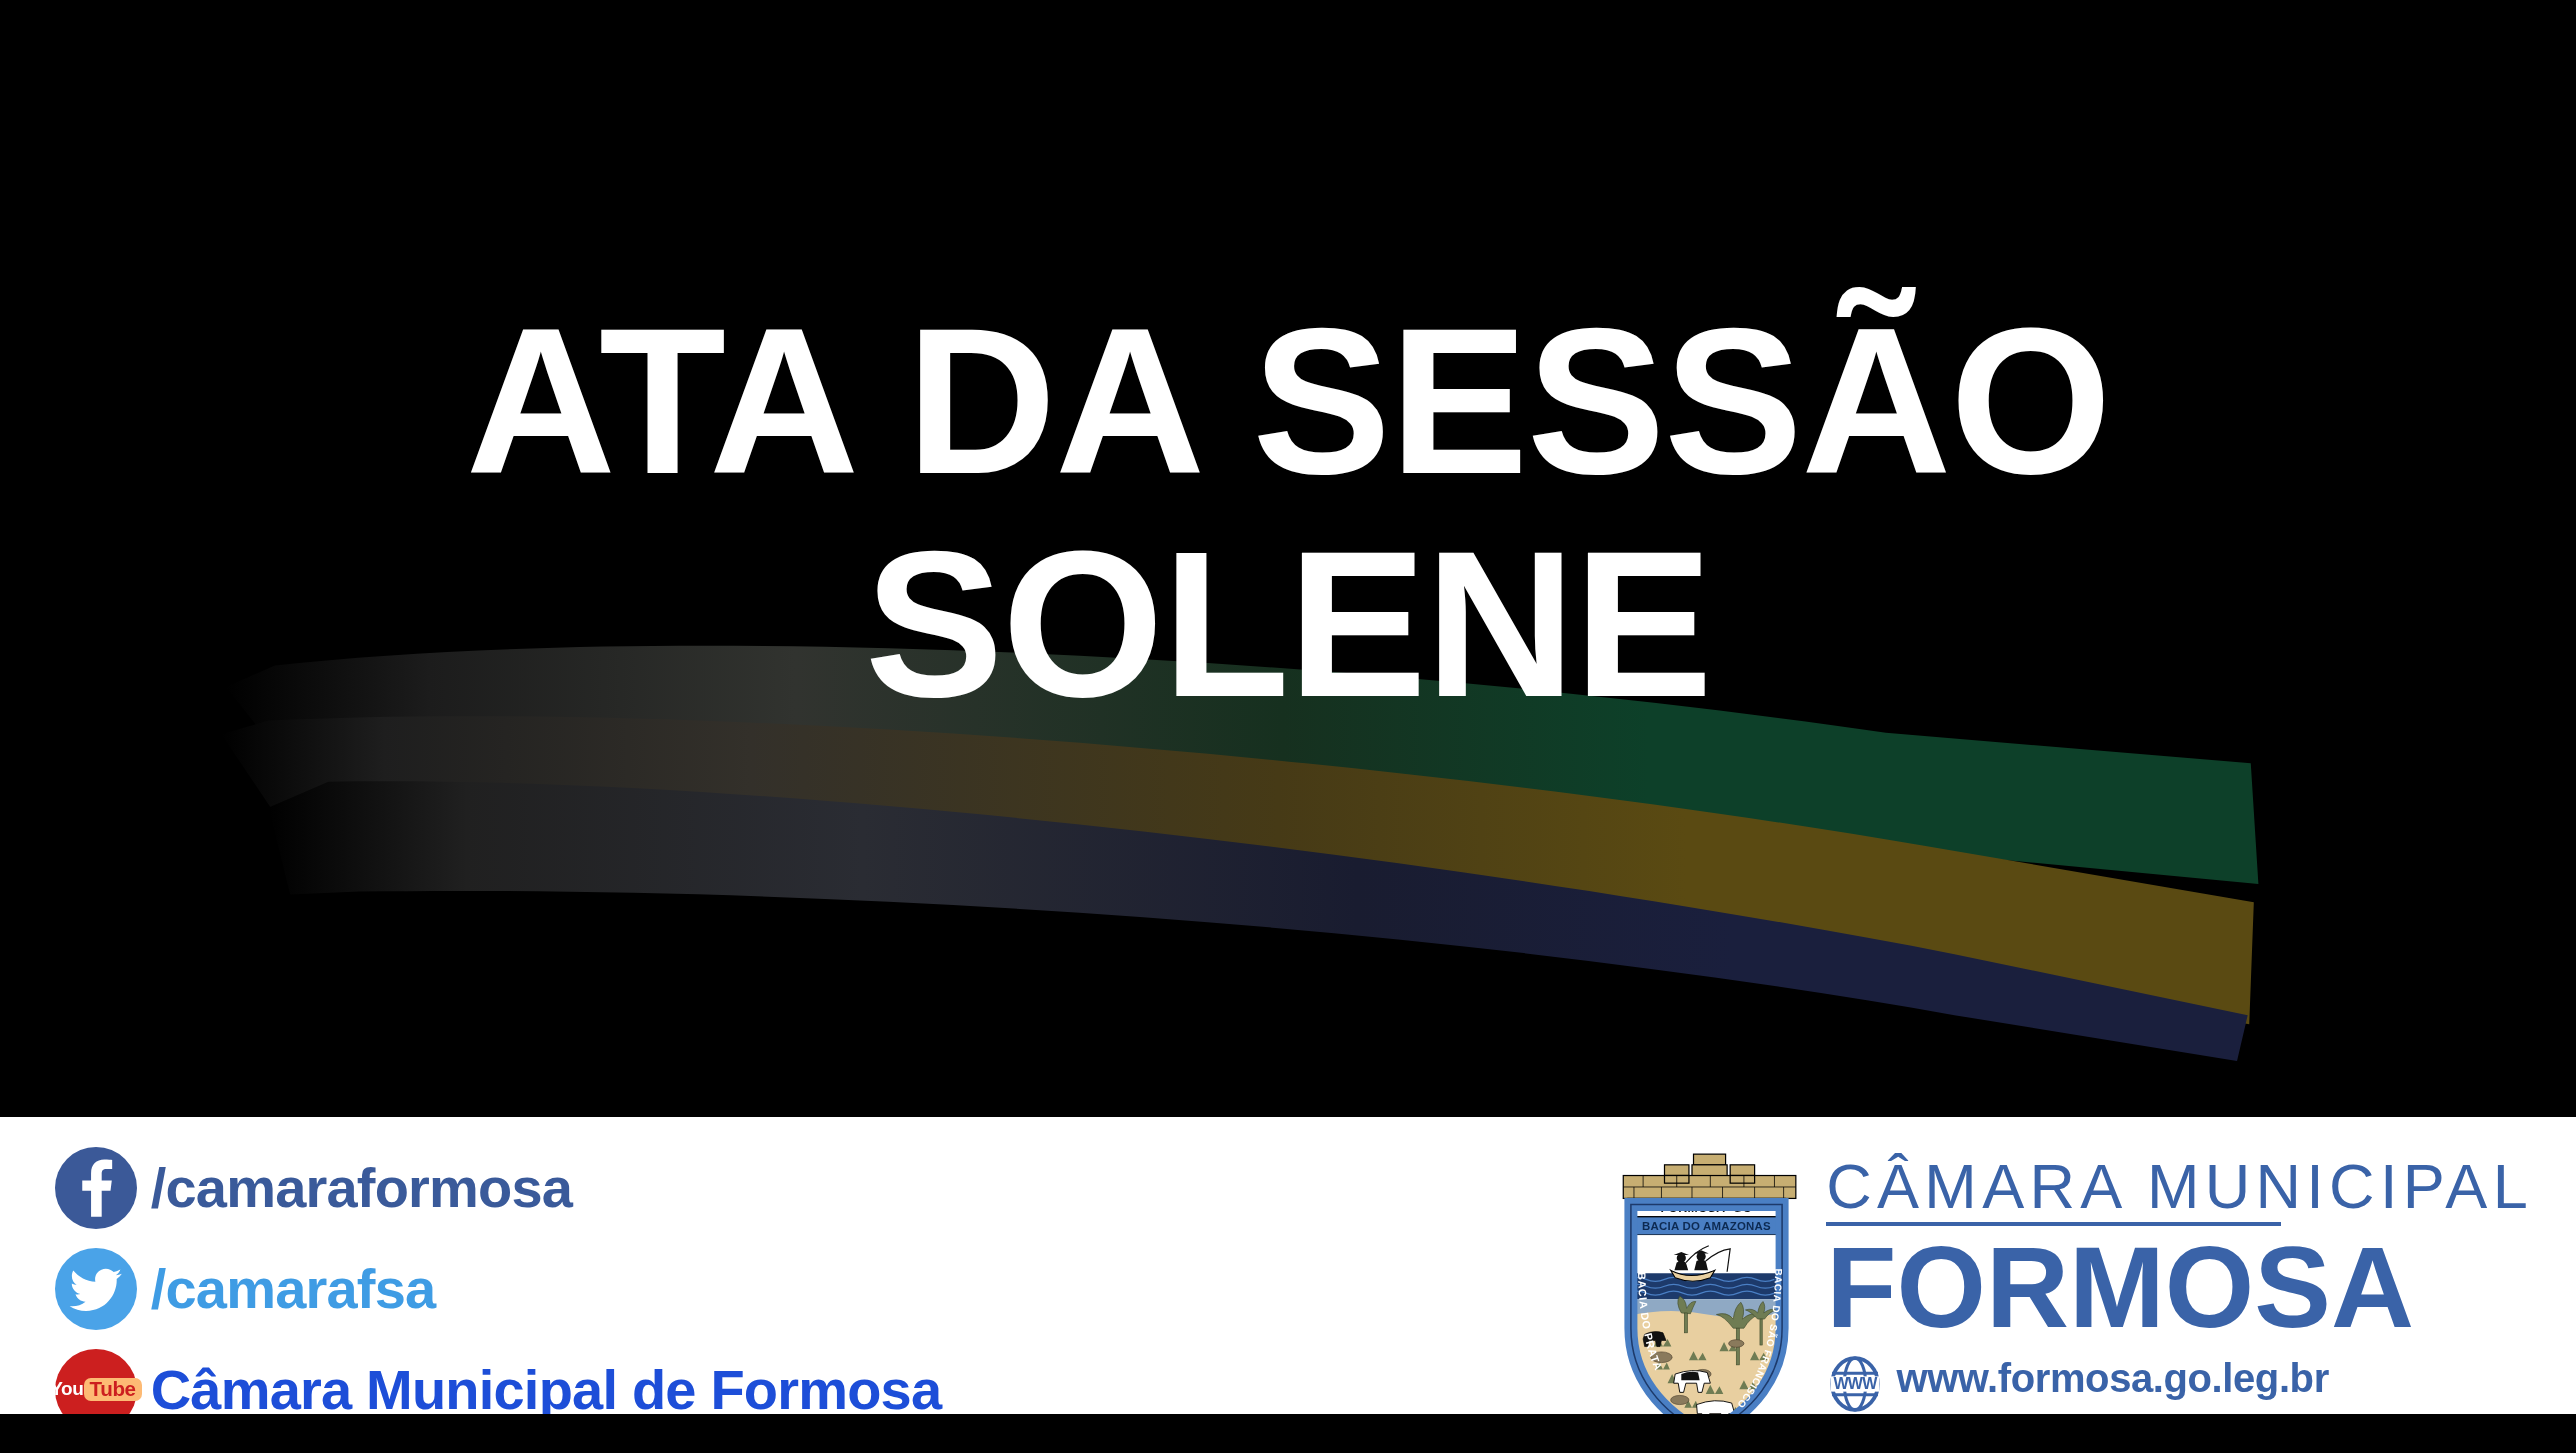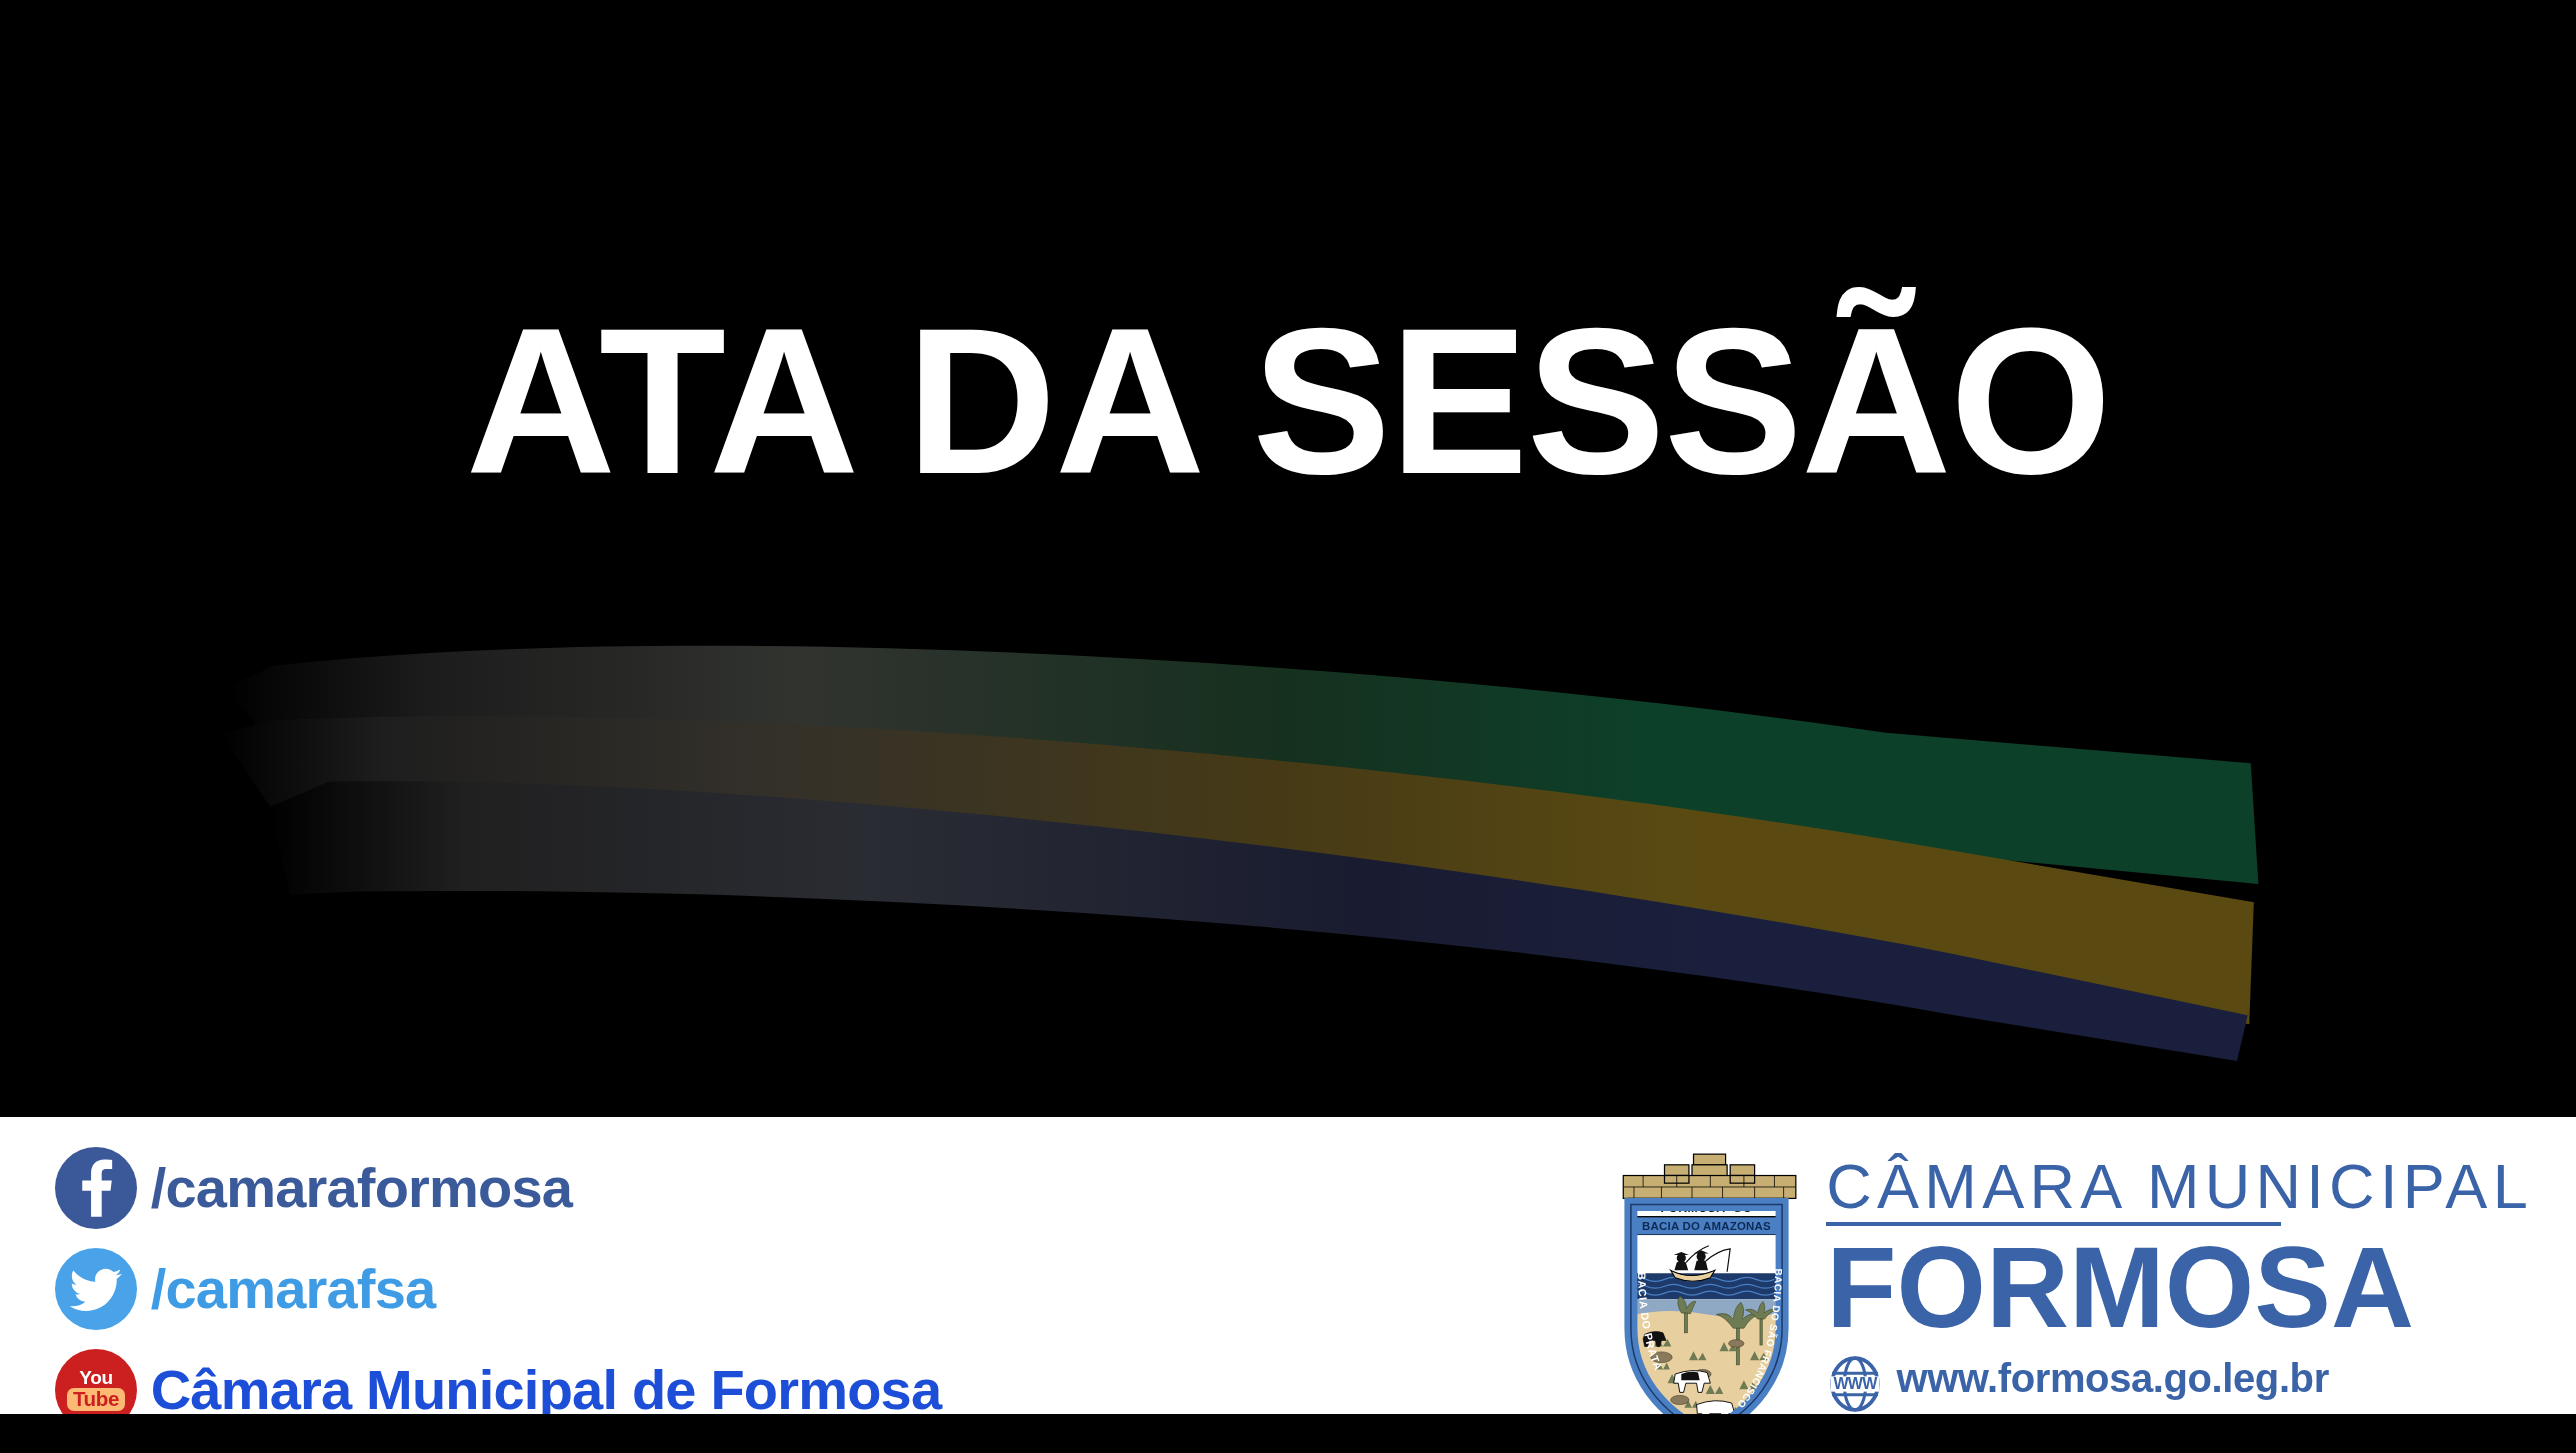--- a/index.html
+++ b/index.html
@@ -66,21 +66,21 @@
     font-size:56px;
     line-height:56px;
     white-space:nowrap;
     letter-spacing:-0.8px;
   }
   .handle-fb { color:#3a5a9a; }
   .handle-tw { color:#3f9ce4; }
   .handle-yt { color:#1d4ed8; }
 
   
-  .yt-glyph { display:flex; flex-direction:column; align-items:center; justify-content:flex-end; line-height:1; }
+  .yt-glyph { display:flex; align-items:center; justify-content:flex-end; line-height:1; }
   .yt-you {
     color:#ffffff; font-weight:bold; font-size:19px;
     font-family:"Liberation Sans Narrow","Liberation Sans",sans-serif;
     letter-spacing:-0.4px; margin-bottom:1.5px;
   }
   .yt-tube-box {
     background:#fdba74; border-radius:6.9px;
     padding:0.8px 6.1px 1.5px 6.1px;
   }
   .yt-tube {
@@ -158,20 +158,21 @@
 
       <path d="M 290,962 L 352,944 C 950,916 1850,994 2520,1108 L 2952,1182 L 2946,1342
                L 2520,1264 C 1860,1148 1080,1076 470,1082 L 372,1084 Z" fill="url(#gOlive)"></path>
 
       <path d="M 352,1058 L 430,1024 C 1000,1014 1900,1122 2560,1250 L 2944,1330 L 2930,1390
                L 2560,1330 C 1880,1210 1080,1160 470,1168 L 380,1172 Z" fill="url(#gNavy)"></path>
     </svg>
 
     <div id="title-block">
       <div class="title-line">ATA DA SESSÃO</div>
+      <div class="title-line">SOLENE</div>
     </div>
   </div>
 
   <div id="footer">
 
     <div id="social-list">
 
       <div class="social-row">
         <div class="social-badge fb">
           <svg width="82" height="82" viewBox="0 0 108 108" aria-hidden="true">

